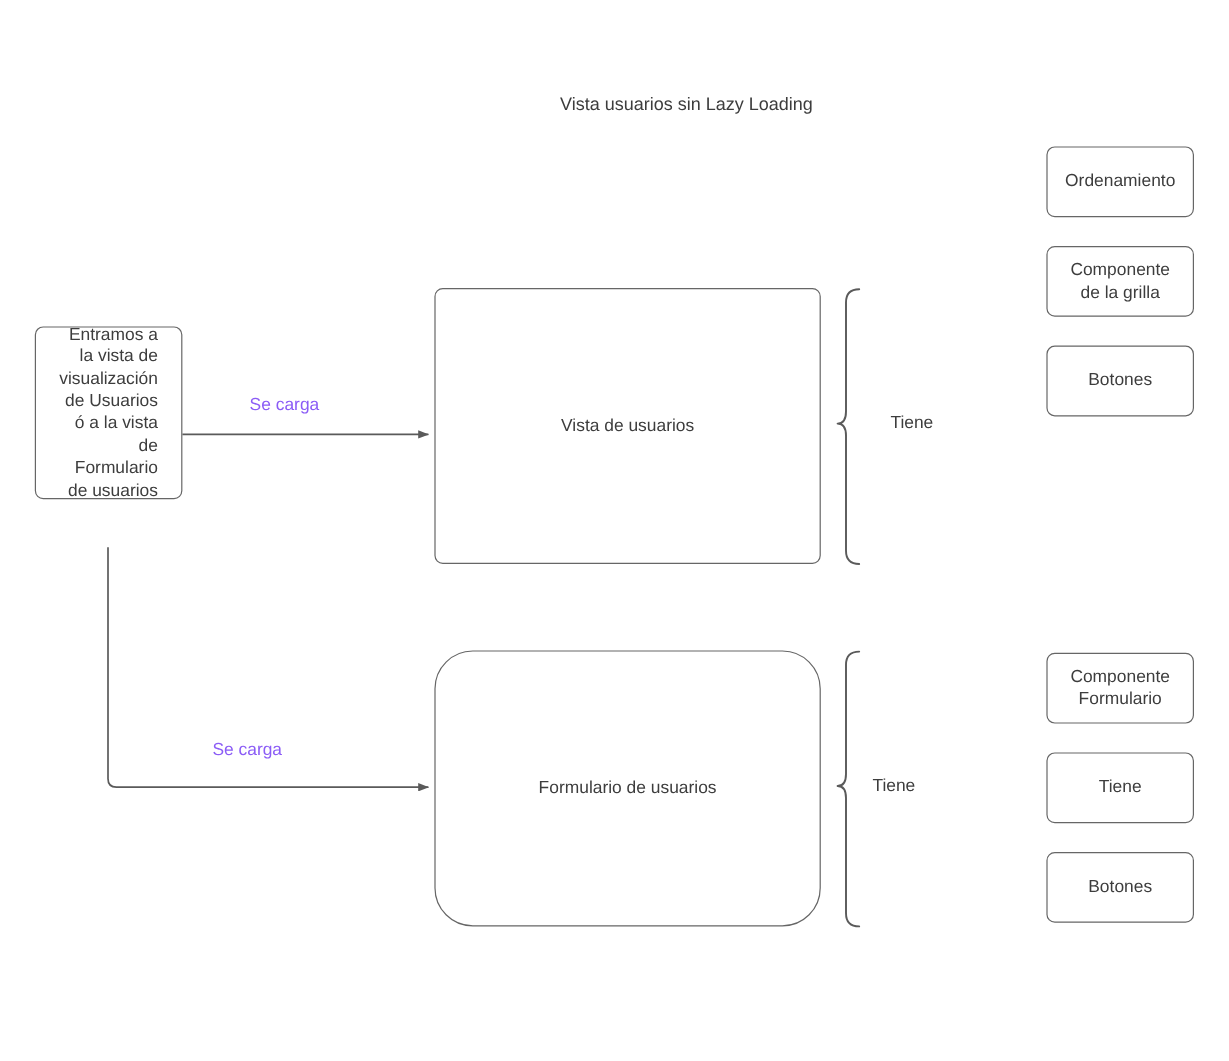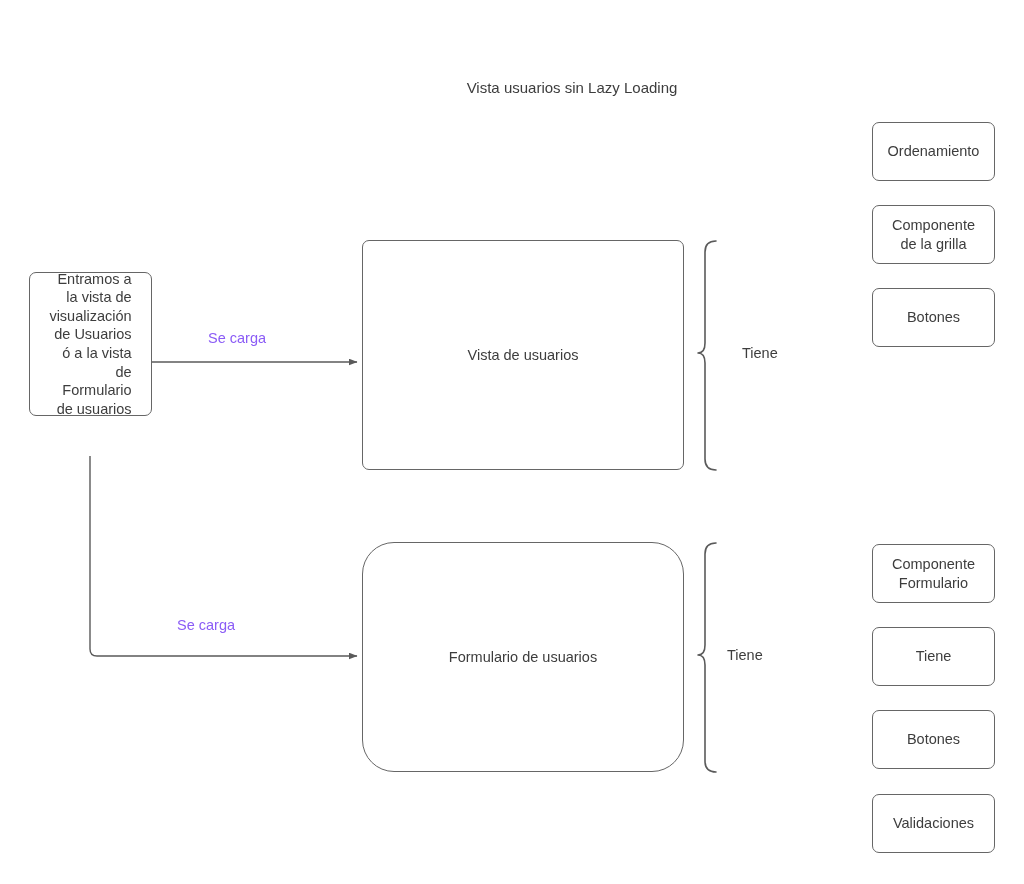--- a/index.html
+++ b/index.html
@@ -134,15 +134,14 @@
 
   <div class="brace-label" style="left:727px; top:647px; width:96px;">Tiene</div>
 
   <div class="node attr-node" style="left:872px; top:544px; width:123px; height:59px;">Componente
 Formulario</div>
 
   <div class="node attr-node" style="left:872px; top:627px; width:123px; height:59px;">Tiene</div>
 
   <div class="node attr-node" style="left:872px; top:710px; width:123px; height:59px;">Botones</div>
 
-  <div class="node attr-node" style="left:872px; top:794px; width:123px; height:59px;">Validaciones</div>
 
 </div>
 
 </body></html>

